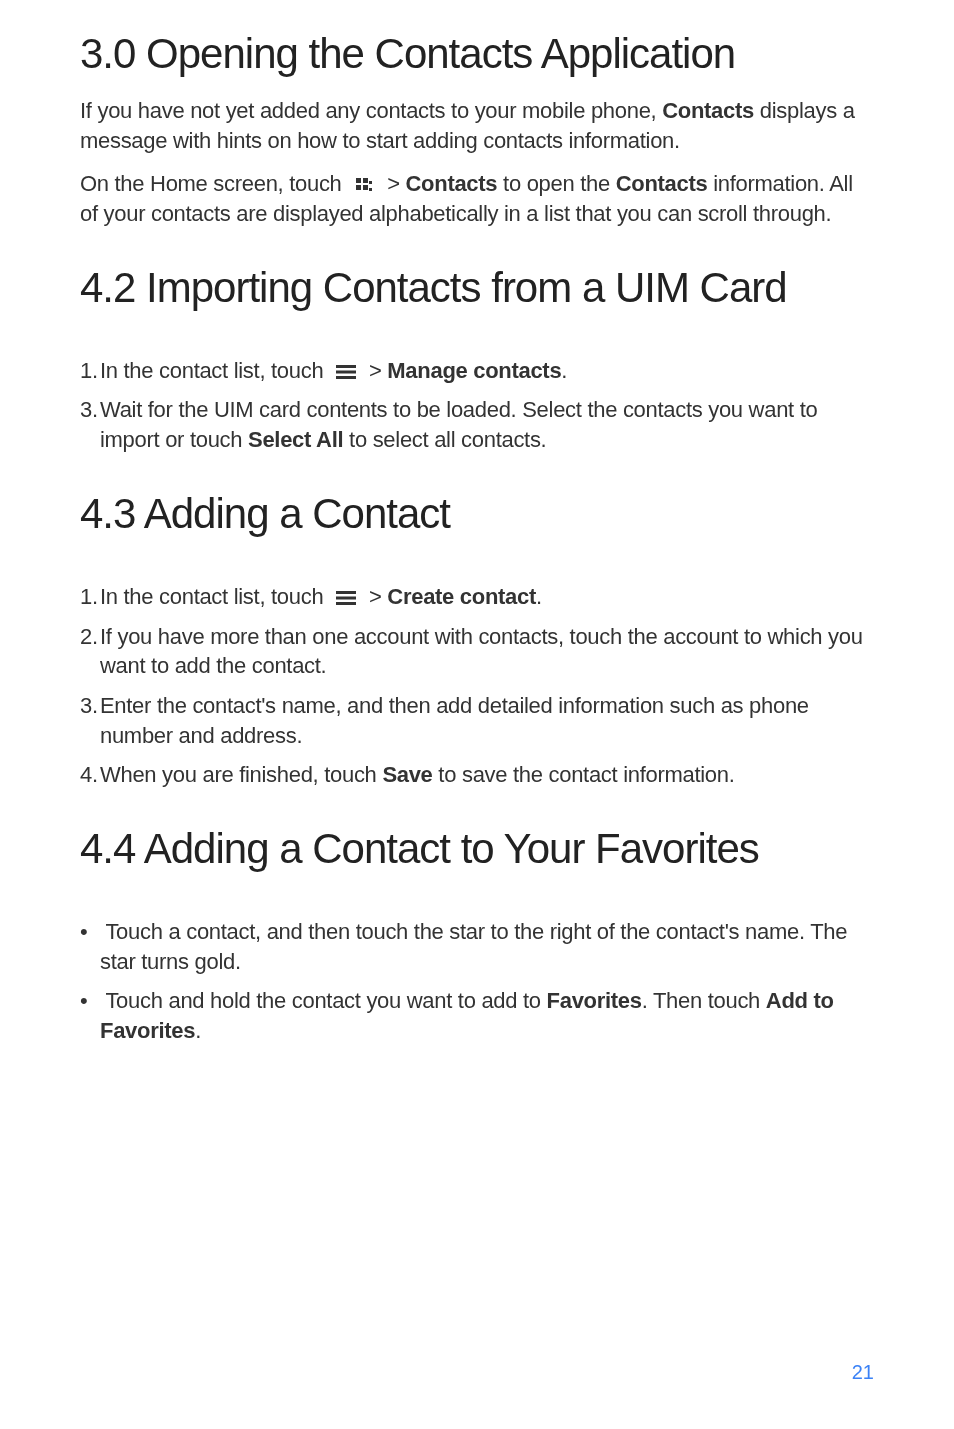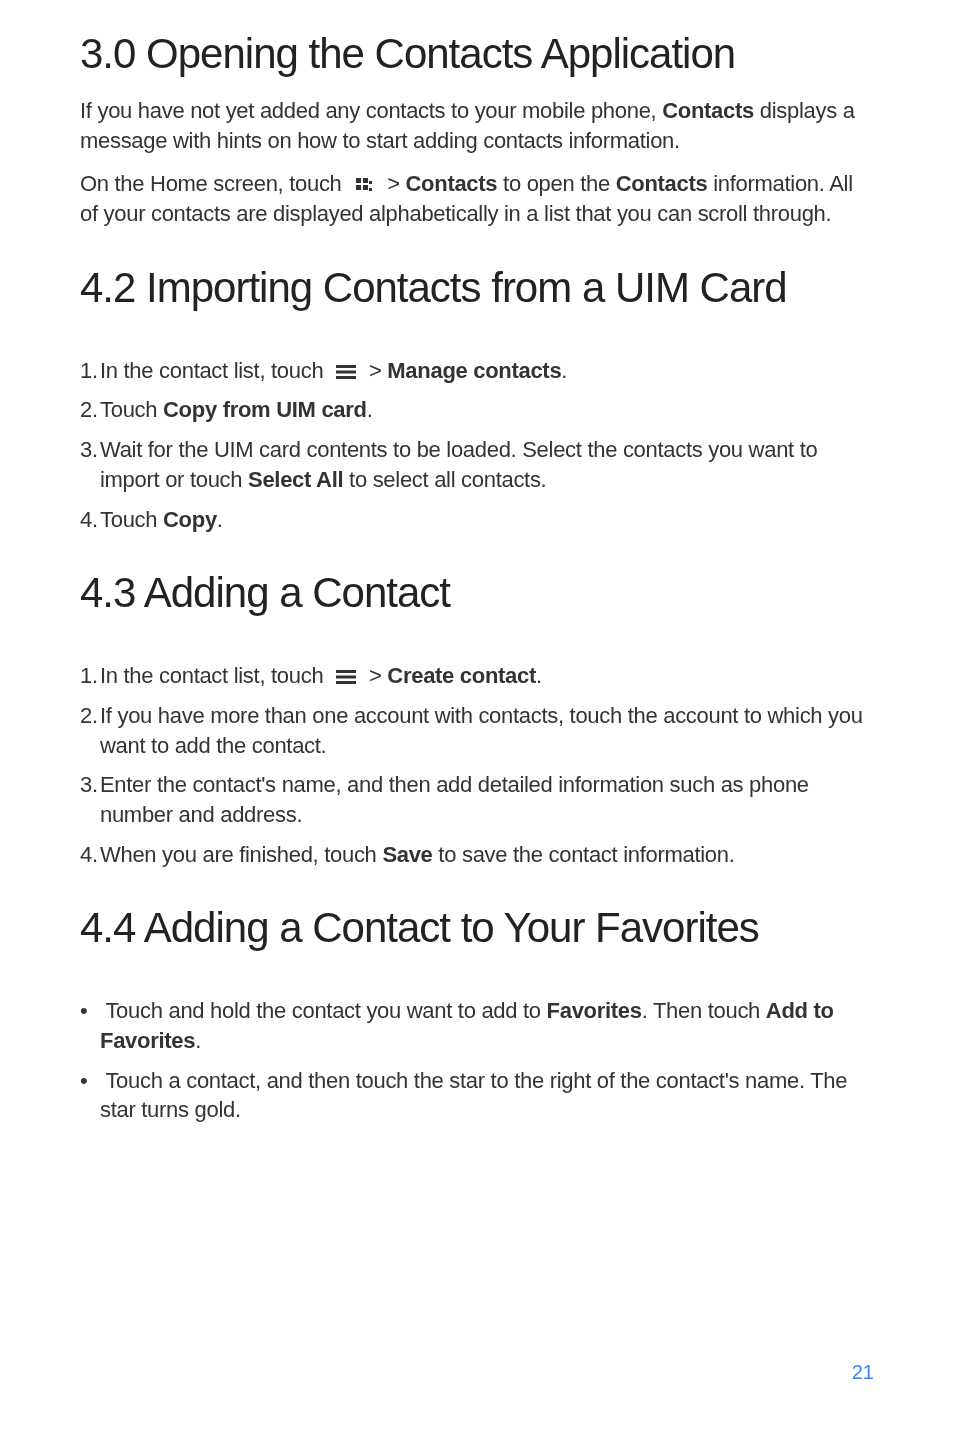--- a/index.html
+++ b/index.html
@@ -109,27 +109,21 @@
   <li>
     <span class="num">1. </span><span>In the contact list, touch </span><span class="icon">
         <svg width="20" height="16" viewBox="0 0 20 16">
           <rect x="0" y="1" width="20" height="3" fill="#333"></rect>
           <rect x="0" y="6.5" width="20" height="3" fill="#333"></rect>
           <rect x="0" y="12" width="20" height="3" fill="#333"></rect>
         </svg>
       </span><span> &gt; </span><strong>Manage contacts</strong><span>.</span>
   </li>
   <li>
-    <span class="num">2. </span><span>Touch </span><strong>Copy from UIM card</strong><span>.</span>
-  </li>
-  <li>
     <span class="num">3. </span><span>Wait for the UIM card contents to be loaded. Select the contacts you want to import or touch </span><strong>Select All</strong><span> to select all contacts.</span>
-  </li>
-  <li>
-    <span class="num">4. </span><span>Touch </span><strong>Copy</strong><span>.</span>
   </li>
 </ol>
 
 <h2>4.3  Adding a Contact</h2>
 
 <ol>
   <li>
     <span class="num">1. </span><span>In the contact list, touch </span><span class="icon">
         <svg width="20" height="16" viewBox="0 0 20 16">
           <rect x="0" y="1" width="20" height="3" fill="#333"></rect>
@@ -146,20 +140,20 @@
   </li>
   <li>
     <span class="num">4. </span><span>When you are finished, touch </span><strong>Save</strong><span> to save the contact information.</span>
   </li>
 </ol>
 
 <h2>4.4  Adding a Contact to Your Favorites</h2>
 
 <ul>
   <li>
-    <span>Touch and hold the contact you want to add to </span><strong>Favorites</strong><span>. Then touch </span><strong>Add to Favorites</strong><span>.</span>
+    <span>Touch a contact, and then touch the star to the right of the contact's name. The star turns gold.</span>
   </li>
   <li>
-    <span>Touch a contact, and then touch the star to the right of the contact's name. The star turns gold.</span>
+    <span>Touch and hold the contact you want to add to </span><strong>Favorites</strong><span>. Then touch </span><strong>Add to Favorites</strong><span>.</span>
   </li>
 </ul>
 
 <div class="page-number">21</div>
 
 </body></html>

